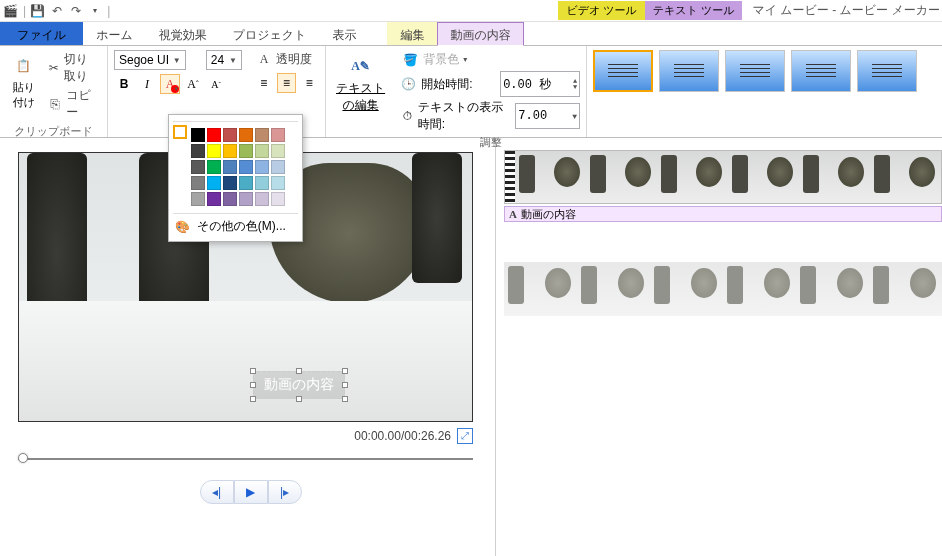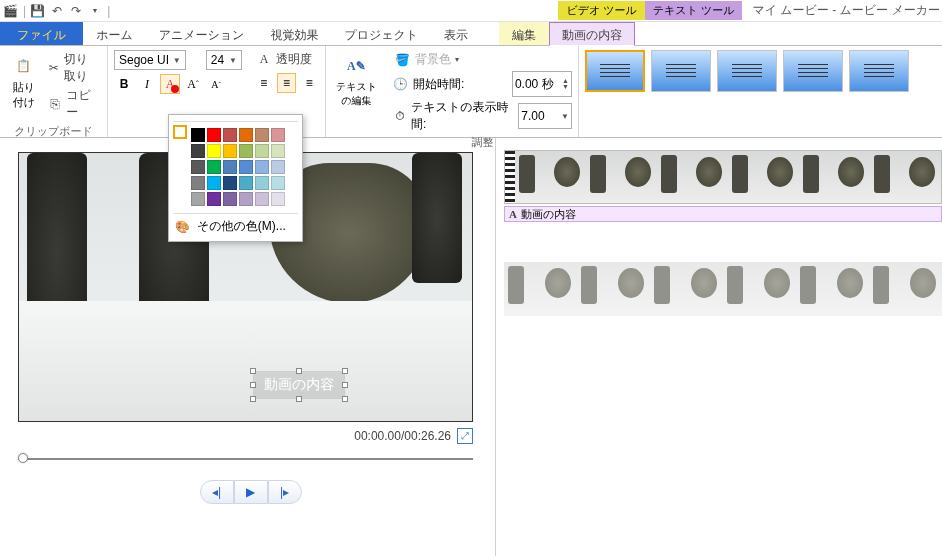--- a/index.html
+++ b/index.html
@@ -41,21 +41,21 @@
   }
   .tab {
     padding: 4px 12px 3px 12px;
     font-size: 12px;
     color: #444;
     cursor: pointer;
     border: 1px solid transparent;
   }
   .tab.file {
     background: #2b6ad0;
-    color: #fde047;
+    color: #000000;
     padding: 4px 16px;
     text-align: center;
   }
   .tab.active {
     border: 1px solid #bcbcbc;
     border-bottom-color: #fff;
     background: #fff;
     margin-bottom: -1px;
   }
   .tab.video-sub { background: #fbf9c3; }
@@ -93,21 +93,21 @@
   .font-select{border:1px solid #abadb3;background:#fff;height:20px;padding:1px 4px;font-size:12px;width:90px;display:flex;align-items:center;justify-content:space-between;}
   .size-select{border:1px solid #abadb3;background:#fff;height:20px;padding:1px 4px;font-size:12px;width:44px;display:flex;align-items:center;justify-content:space-between;}
   .carret{font-size:8px;color:#555;}
   .fmt-row{display:flex;gap:3px;margin-top:4px;align-items:center;}
   .fmt-btn{width:20px;height:20px;display:flex;align-items:center;justify-content:center;cursor:pointer;border:1px solid transparent;}
   .fmt-btn.active{border-color:#f4b860;background:#fff3db;}
   .fmt-btn.split{position:relative;}
   .split-carret{font-size:7px;position:absolute;right:1px;bottom:0;color:#555;}
   .fmt-red{position:absolute;right:0;bottom:0;width:8px;height:8px;background:red;border-radius:50%;}
   
-  .num-input{border:1px solid #abadb3;background:#fff;height:20px;width:60px;display:flex;align-items:center;justify-content:space-between;padding:12px 2px;font-size:12px;}
+  .num-input{border:1px solid #abadb3;background:#fff;height:20px;width:80px;display:flex;align-items:center;justify-content:space-between;padding:12px 2px;font-size:12px;font-family:Liberation Mono, monospace;}
   .spin{display:flex;flex-direction:column;line-height:6px;font-size:7px;color:#555;}
   
   .effect-row{display:flex;gap:6px;align-items:center;}
   .effect-thumb{width:60px;height:42px;border:1px solid #c4c4c4;background:linear-gradient(#c7e2ff,#4a90e2);display:flex;align-items:center;justify-content:center;cursor:pointer;}
   .effect-thumb.selected{border:2px solid #f4a300;}
   .eff-lines{width:30px;height:14px;background:repeating-linear-gradient(#333,#333 1px,transparent 1px,transparent 4px);}
   
   
   .color-popup{
     position:absolute;
@@ -177,21 +177,20 @@
   <div class="context-tabs">
     <div class="ctx-tab ctx-video">ビデオ ツール</div>
     <div class="ctx-tab ctx-text">テキスト ツール</div>
   </div>
   <div class="title-text">マイ ムービー - ムービー メーカー</div>
 </div>
 
 <div class="tabrow">
   <div class="tab file">ファイル</div>
   <div class="tab">ホーム</div>
-  <div class="tab">アニメーション</div>
   <div class="tab">視覚効果</div>
   <div class="tab">プロジェクト</div>
   <div class="tab">表示</div>
   <div style="flex:0 0 18px;"></div>
   <div class="tab video-sub">編集</div>
   <div class="tab text-sub active">動画の内容</div>
 </div>
 
 <div class="ribbon">
 
@@ -245,21 +244,21 @@
       <div class="fmt-btn">≡</div>
       <div class="fmt-btn active">≡</div>
       <div class="fmt-btn">≡</div>
     </div>
     <div class="group-label">落</div>
   </div>
 
   <div class="group" style="border-right:none;">
     <div class="vbtn">
       <div class="ico" style="font-family:serif;font-weight:bold;color:#36a;">A✎</div>
-      <div style="white-space:pre-line;font-size:10px;text-align:center;">テキスト
+      <div style="white-space:pre-line;font-size:12px;text-align:center;text-decoration:underline;">テキスト
 の編集</div>
     </div>
   </div>
 
   <div class="group" style="width:192px;">
     <div class="hbtn disabled">
         <span class="small-ico">🪣</span>
         <span>背景色</span> 
         <span class="carret">▾</span>
       </div>

